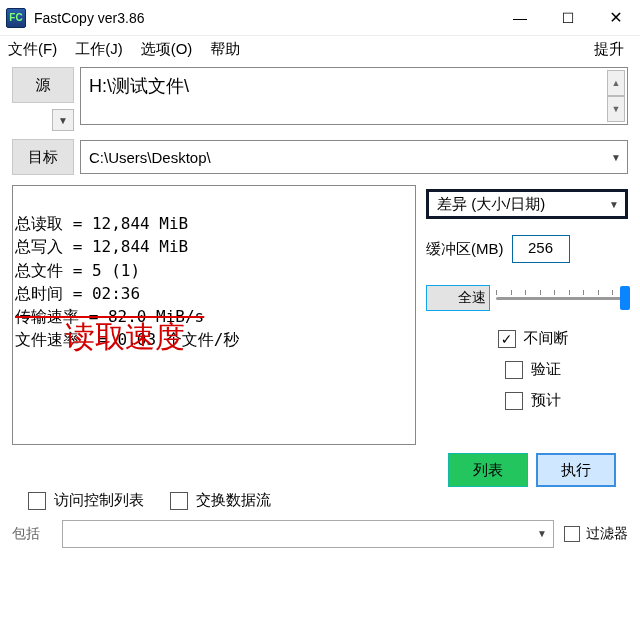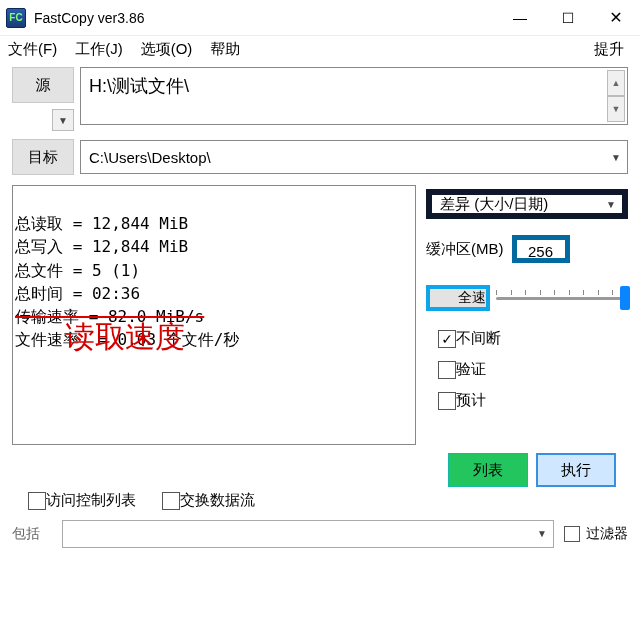--- a/index.html
+++ b/index.html
@@ -144,42 +144,42 @@
   }
   .controls {
     width: 202px;
     display: flex;
     flex-direction: column;
     gap: 10px;
     padding-top: 4px;
   }
   .mode-select {
     height: 30px;
-    border: 6px solid #0f172a;
+    border: 3px solid #0f172a;
     position: relative;
     display: flex; align-items: center;
     padding: 0 8px;
     font-size: 15px;
   }
   .mode-select .chev {
     position: absolute; right: 6px; font-size: 10px; color: #444;
   }
   .buf-row { display: flex; align-items: center; gap: 8px; margin-top: 6px;}
   .buf-label { font-size: 15px; }
   .buf-input {
     width: 58px; height: 28px;
-    border: 5px solid #0369a1;
+    border: 1px solid #0369a1;
     text-align: center;
     font-size: 15px;
     padding-top: 3px;
   }
   .speed-row { display: flex; align-items: center; gap: 6px; margin-top: 12px;}
   .speed-btn {
     width: 64px; height: 26px;
-    border: 4px solid #0ea5e9;
+    border: 1px solid #0ea5e9;
     background: #e3e3e3;
     display: flex; align-items: center; justify-content: center;
     font-size: 14px;
     padding-left: 28px;
   }
   .slider {
     flex: 1;
     height: 20px;
     position: relative;
   }
@@ -200,21 +200,21 @@
     width: 1px; height: 5px; background: #888;
   }
   .slider-thumb {
     position: absolute;
     right: -2px; top: -2px;
     width: 10px; height: 24px;
     background: #0a84ff;
     border-radius: 2px;
   }
   .check-group { margin-top: 8px; padding-left: 12px; display: flex; flex-direction: column; gap: 12px; }
-  .chk { display: flex; align-items: center; gap: 0; font-size: 15px; }
+  .chk { display: flex; align-items: center; gap: 8px; font-size: 15px; justify-content: center; }
   .chkbox {
     width: 18px; height: 18px;
     border: 1px solid #555;
     display: flex; align-items: center; justify-content: center;
     font-size: 14px;
     line-height: 1;
   }
   .chkbox.checked::after { content: "✓"; }
   .button-row {
     display: flex;

